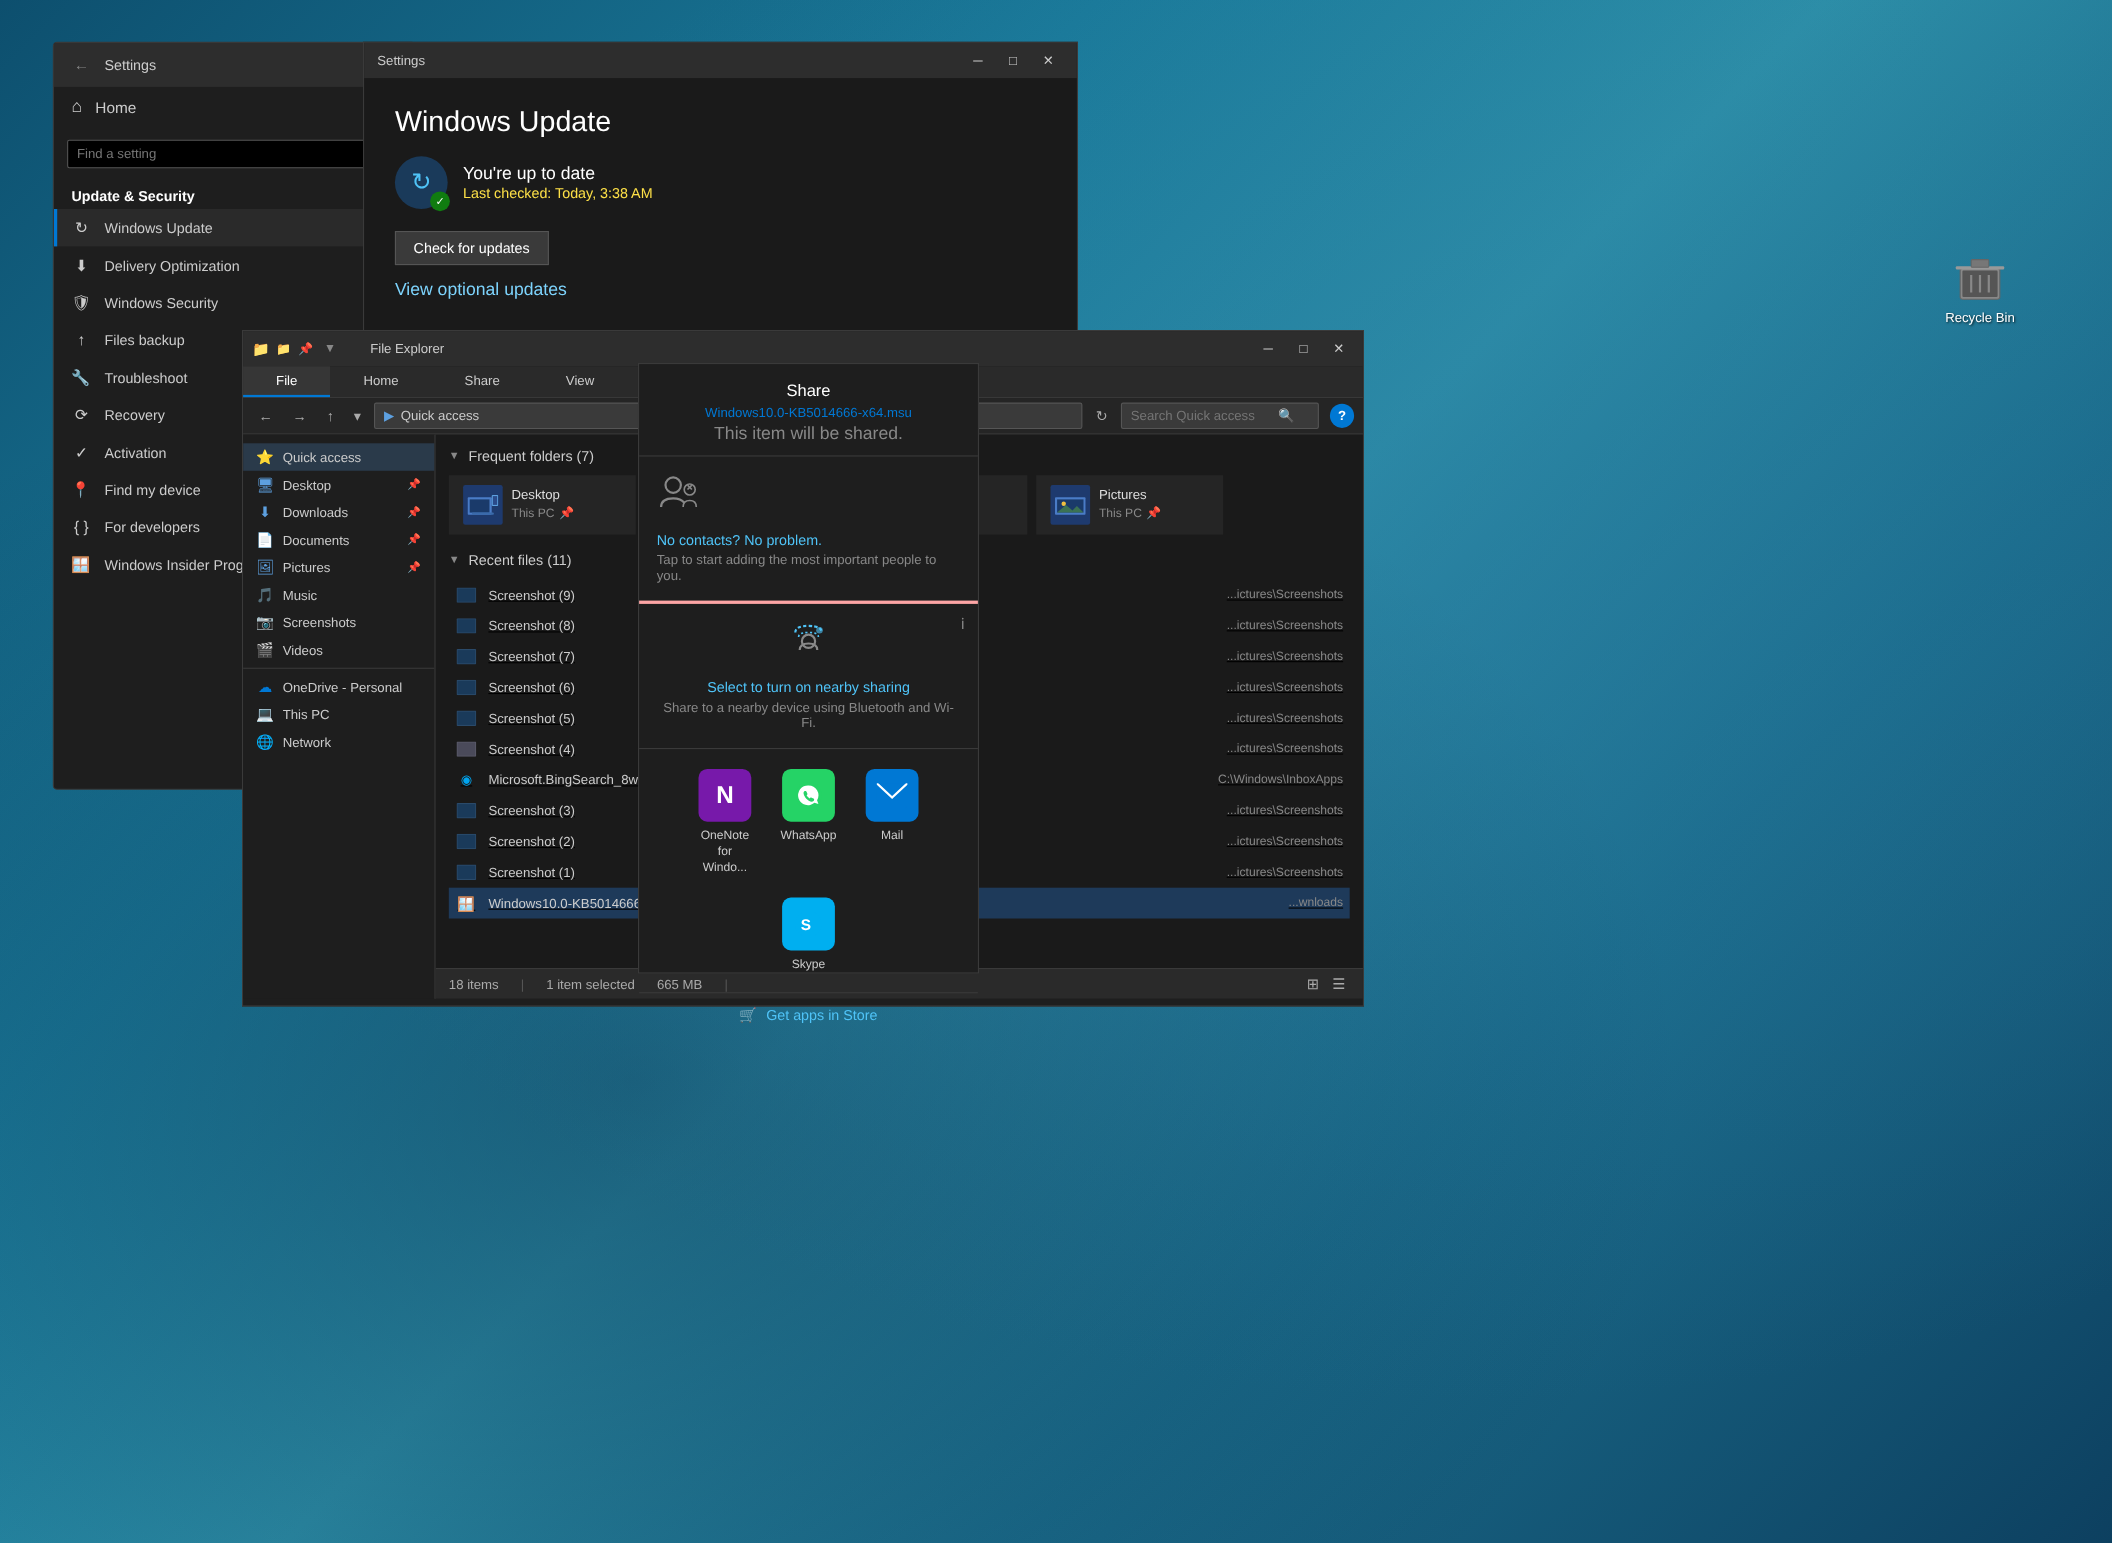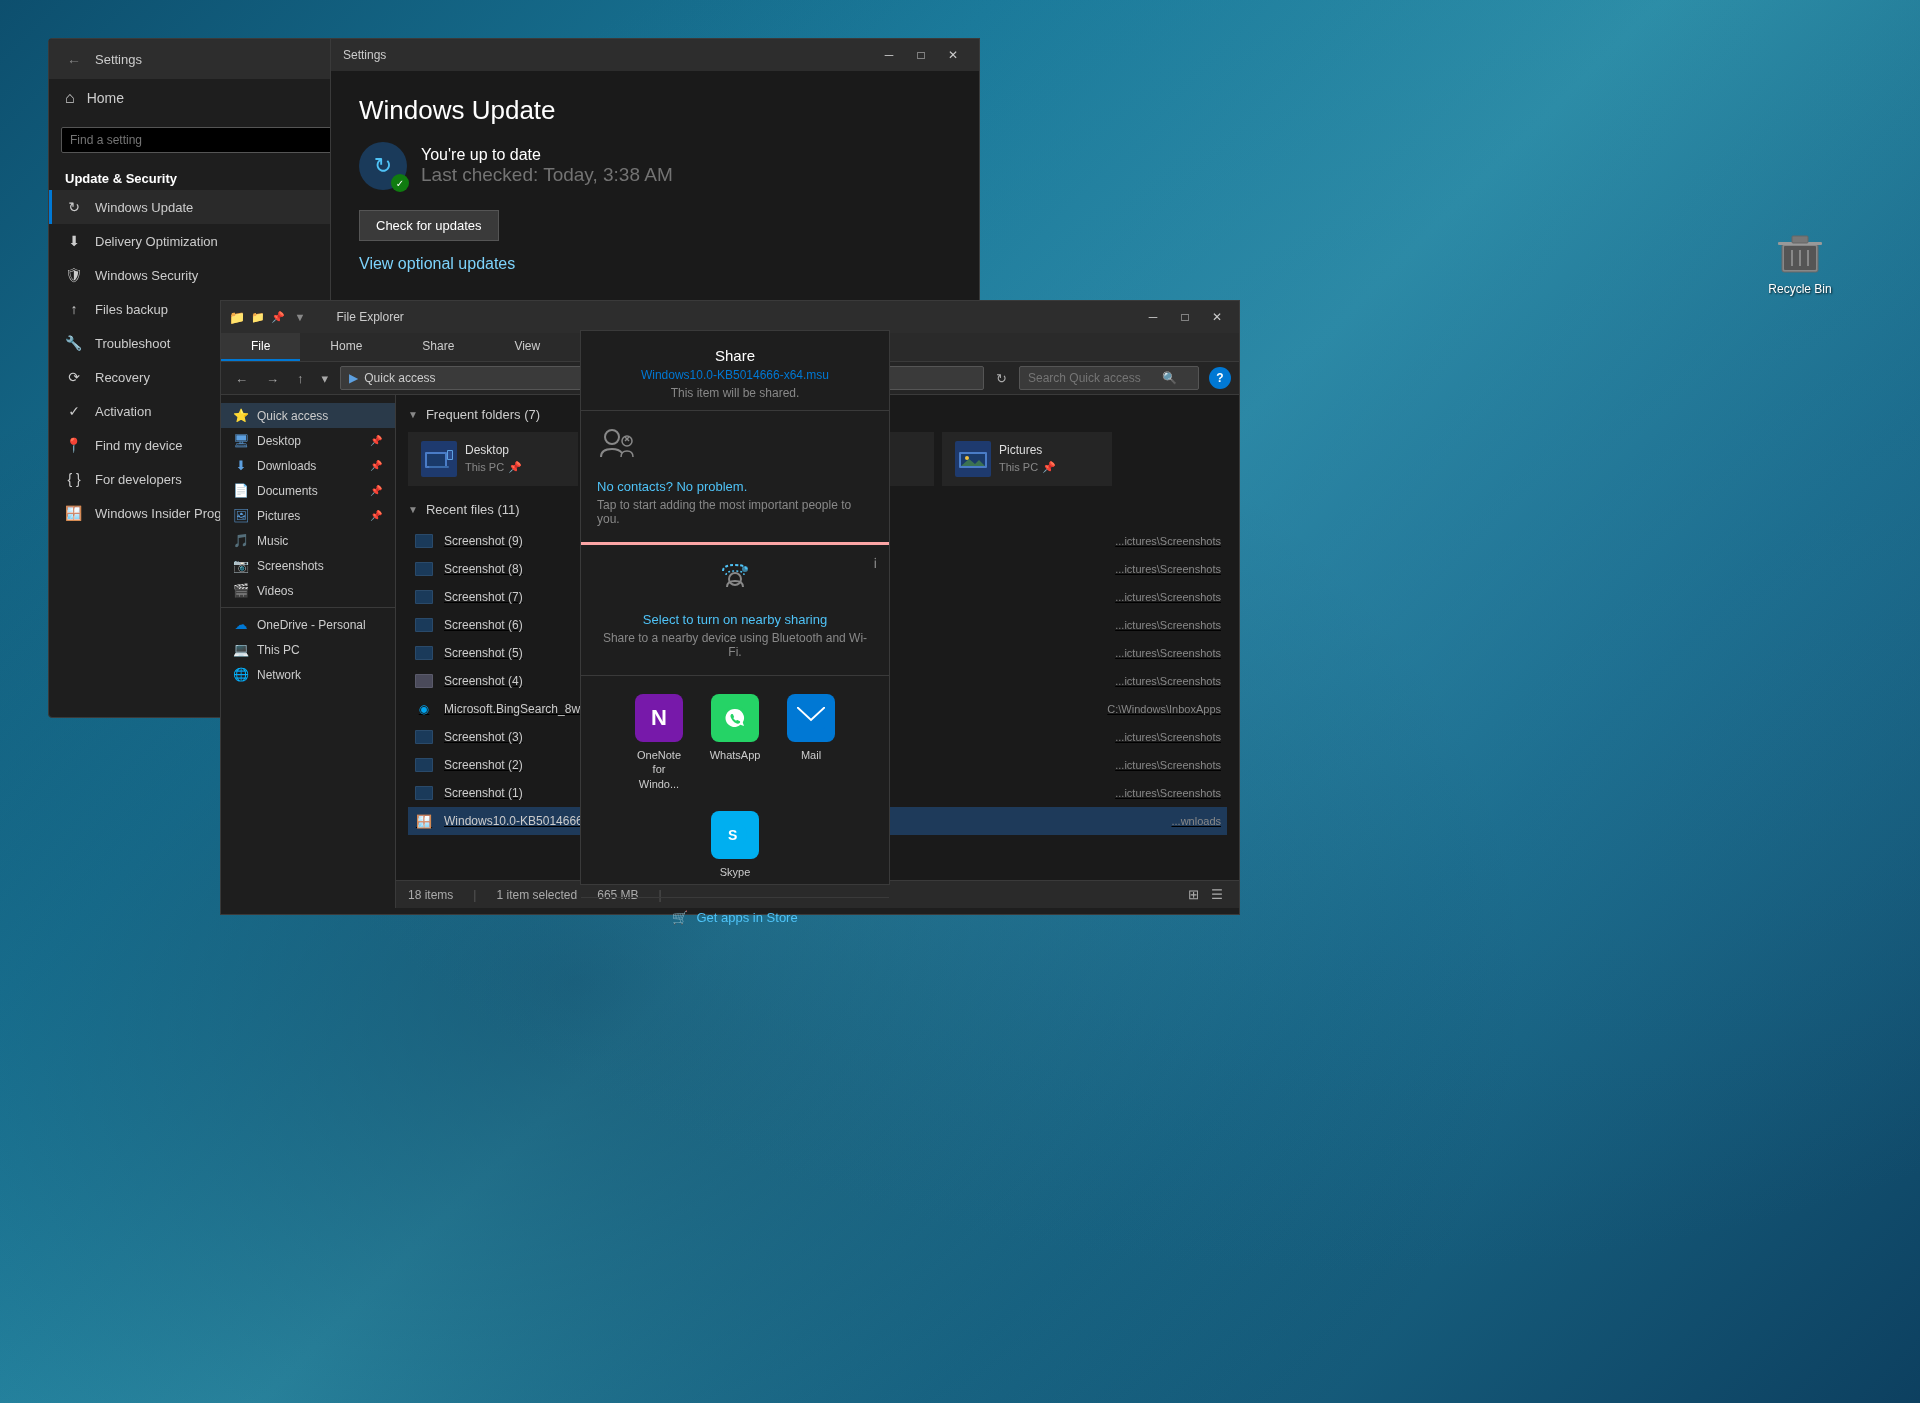--- a/index.html
+++ b/index.html
@@ -230,22 +230,22 @@
       color: #fff;
     }
 
     .update-status-text h3 {
       color: #fff;
       font-size: 16px;
       font-weight: 400;
     }
 
     .update-status-text p {
-      color: #737373;
-      font-size: 19px;
+      color: #fde047;
+      font-size: 13px;
     }
 
     .check-updates-btn {
       background: #3a3a3a;
       border: 1px solid #555;
       color: #fff;
       padding: 7px 16px;
       font-size: 13px;
       cursor: pointer;
       margin-bottom: 14px;
@@ -545,21 +545,21 @@
     }
 
     .share-filename {
       color: #0078d4;
       font-size: 12px;
       margin-bottom: 4px;
     }
 
     .share-subtitle {
       color: #888;
-      font-size: 12px;
+      font-size: 16px;
     }
 
     .share-section {
       padding: 16px;
       border-bottom: 3px solid #fca5a5;
     }
 
     .share-section-icon {
       font-size: 32px;
       color: #888;

